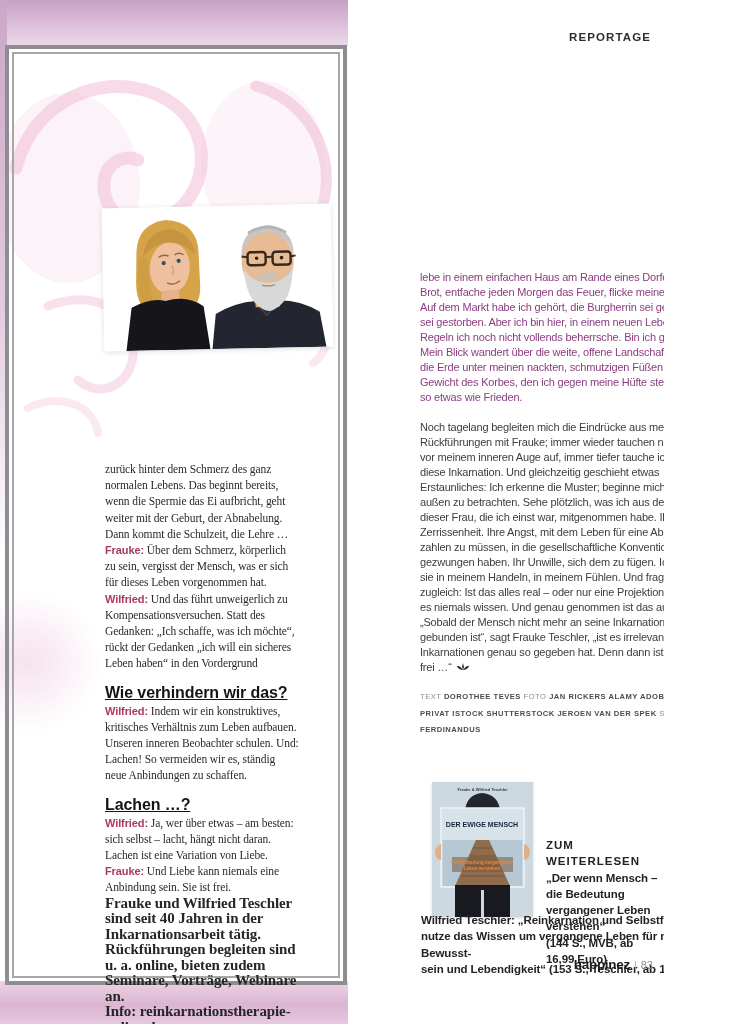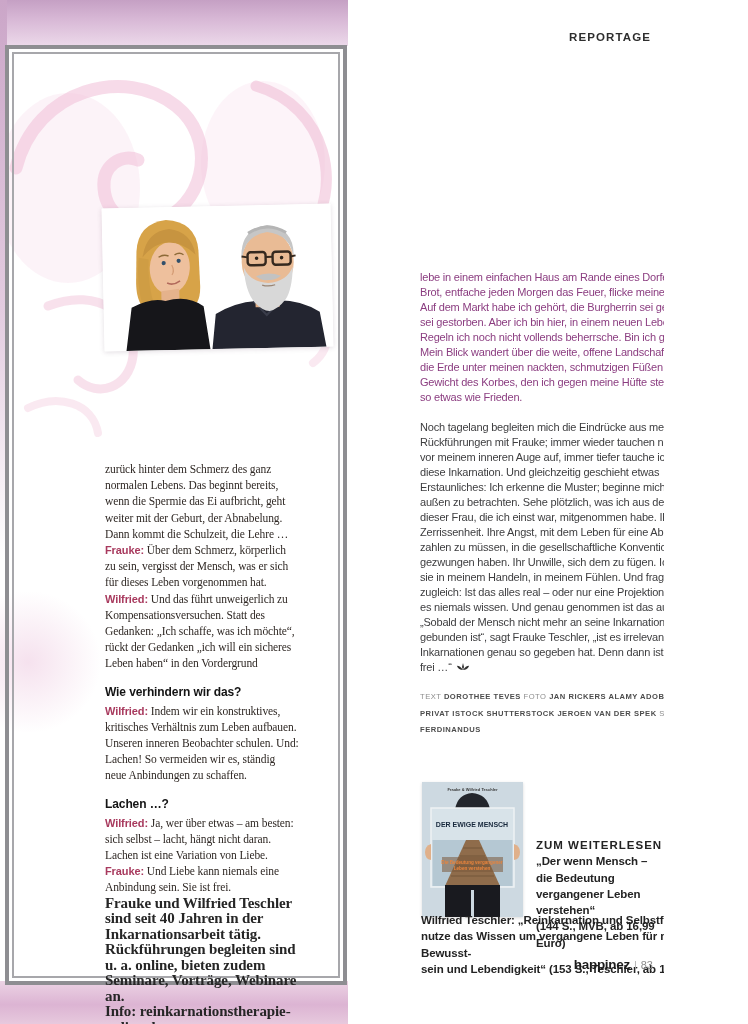--- a/index.html
+++ b/index.html
@@ -25,39 +25,39 @@
   
   .photo{position:absolute;left:103px;top:206px;width:229px;height:143px;background:#fff;
     transform:rotate(-1.2deg);box-shadow:0 1px 5px rgba(90,60,90,.18);z-index:4;}
 
   
   .left-col{position:absolute;left:105px;top:461px;width:194px;z-index:5;
     font-family:"Liberation Serif",serif;font-size:11.5px;line-height:16.2px;
     letter-spacing:-0.1px;color:#2f2824;}
   .left-col p{margin:0;}
   .left-col h3{margin:13px 0 3px 0;font-family:"Liberation Sans",sans-serif;
-    font-size:12px;line-height:15px;color:#141414;letter-spacing:-0.1px;}
+    font-size:16px;line-height:15px;color:#141414;letter-spacing:-0.1px;text-decoration:underline;}
   .run-label{font-family:"Liberation Sans",sans-serif;font-weight:bold;color:#a83a5e;font-size:11px;}
   .bio{margin-top:11px;font-family:Liberation Serif, serif;font-weight:bold;
     font-size:15px;line-height:15.5px;color:#262626;white-space:pre-line;letter-spacing:-0.1px;}
 
   
   .reportage{position:absolute;top:31px;right:13px;font-weight:bold;font-size:11.5px;
     letter-spacing:1.1px;color:#2e2e2e;z-index:5;}
   .right-col{position:absolute;left:420px;top:270px;width:306px;z-index:5;
     font-size:11px;line-height:15px;letter-spacing:-0.2px;}
   .lead{margin:0;color:#8b3d80;}
   .bodypara{margin:15px 0 0 0;color:#3d3d3f;}
   .endmark{display:inline-block;vertical-align:baseline;margin-left:4px;}
   .credits{margin-top:14px;font-size:7.6px;letter-spacing:0.5px;line-height:16.5px;width:300px;}
   .run-credit-label{color:#8d8d8d;font-weight:normal;}
   .run-credit-name{color:#4c4c4c;font-weight:bold;}
 
   
-  .book-section{position:absolute;left:411px;top:782px;display:flex;z-index:5;padding-left:11px;}
+  .book-section{position:absolute;left:421px;top:782px;display:flex;z-index:5;padding-left:11px;}
   .cover{width:101px;height:135px;flex:0 0 auto;box-shadow:0 1px 3px rgba(0,0,0,.15);}
   .weiterlesen{margin-left:13px;margin-top:55px;font-weight:bold;font-size:11.5px;
     line-height:16.3px;color:#232323;letter-spacing:-0.1px;}
   .weiterlesen .wl-head{letter-spacing:1px;}
   .book2{position:absolute;left:421px;top:912px;width:316px;font-weight:bold;
     font-size:11.5px;line-height:16.3px;color:#232323;letter-spacing:-0.1px;
     white-space:pre-line;z-index:5;}
 
   
   .footer{position:absolute;top:957px;right:11px;z-index:5;font-size:11px;color:#8a8a8a;}

